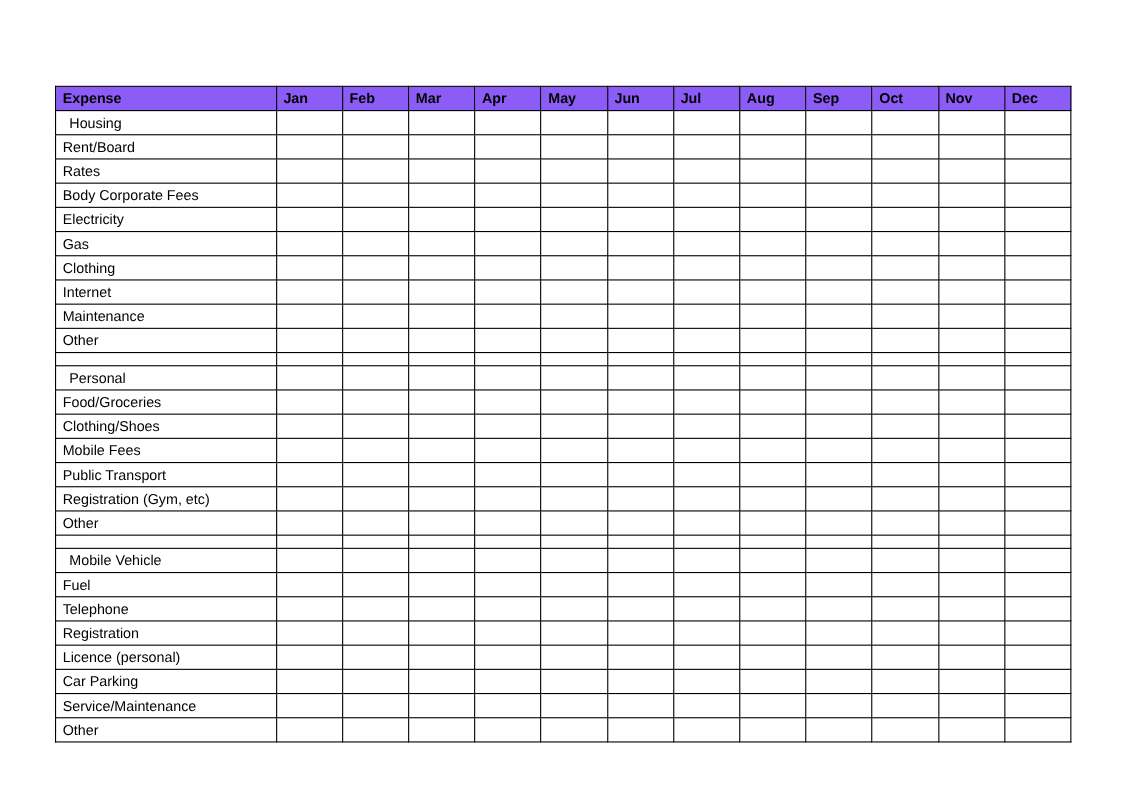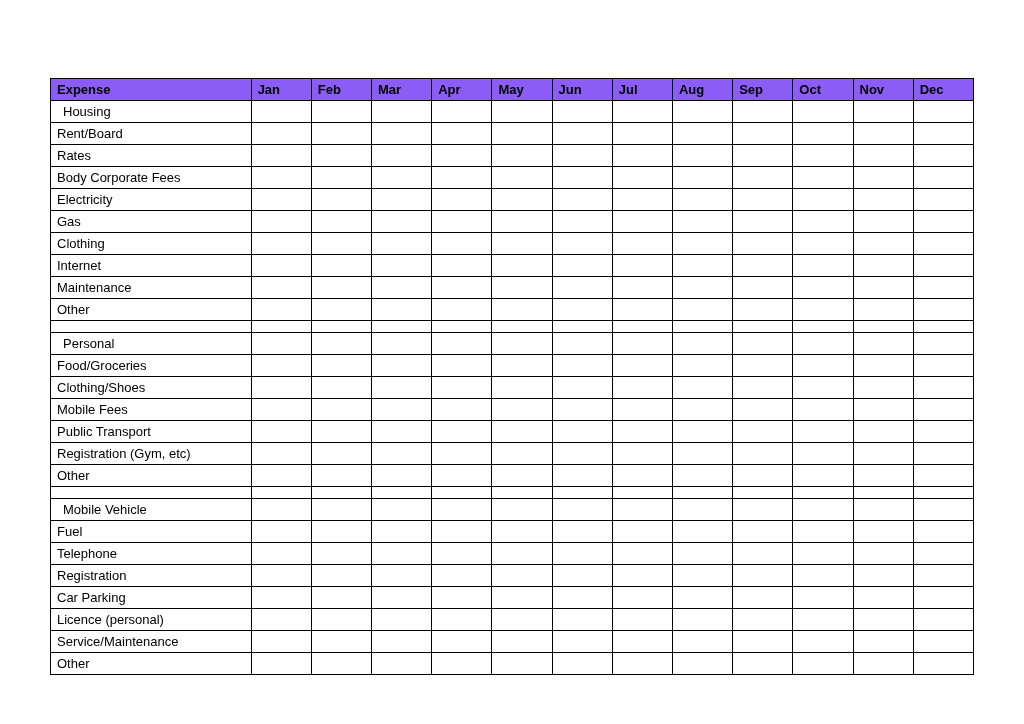--- a/index.html
+++ b/index.html
@@ -420,36 +420,36 @@
         <td class="month-col"></td>
         <td class="month-col"></td>
         <td class="month-col"></td>
         <td class="month-col"></td>
         <td class="month-col"></td>
         <td class="month-col"></td>
         <td class="month-col"></td>
         <td class="month-col"></td>
       </tr>
       <tr>
+        <td class="expense-col">Licence (personal)</td>
+        <td class="month-col"></td>
+        <td class="month-col"></td>
+        <td class="month-col"></td>
+        <td class="month-col"></td>
+        <td class="month-col"></td>
+        <td class="month-col"></td>
+        <td class="month-col"></td>
+        <td class="month-col"></td>
+        <td class="month-col"></td>
+        <td class="month-col"></td>
+        <td class="month-col"></td>
+        <td class="month-col"></td>
+      </tr>
+      <tr>
         <td class="expense-col">Car Parking</td>
-        <td class="month-col"></td>
-        <td class="month-col"></td>
-        <td class="month-col"></td>
-        <td class="month-col"></td>
-        <td class="month-col"></td>
-        <td class="month-col"></td>
-        <td class="month-col"></td>
-        <td class="month-col"></td>
-        <td class="month-col"></td>
-        <td class="month-col"></td>
-        <td class="month-col"></td>
-        <td class="month-col"></td>
-      </tr>
-      <tr>
-        <td class="expense-col">Licence (personal)</td>
         <td class="month-col"></td>
         <td class="month-col"></td>
         <td class="month-col"></td>
         <td class="month-col"></td>
         <td class="month-col"></td>
         <td class="month-col"></td>
         <td class="month-col"></td>
         <td class="month-col"></td>
         <td class="month-col"></td>
         <td class="month-col"></td>

